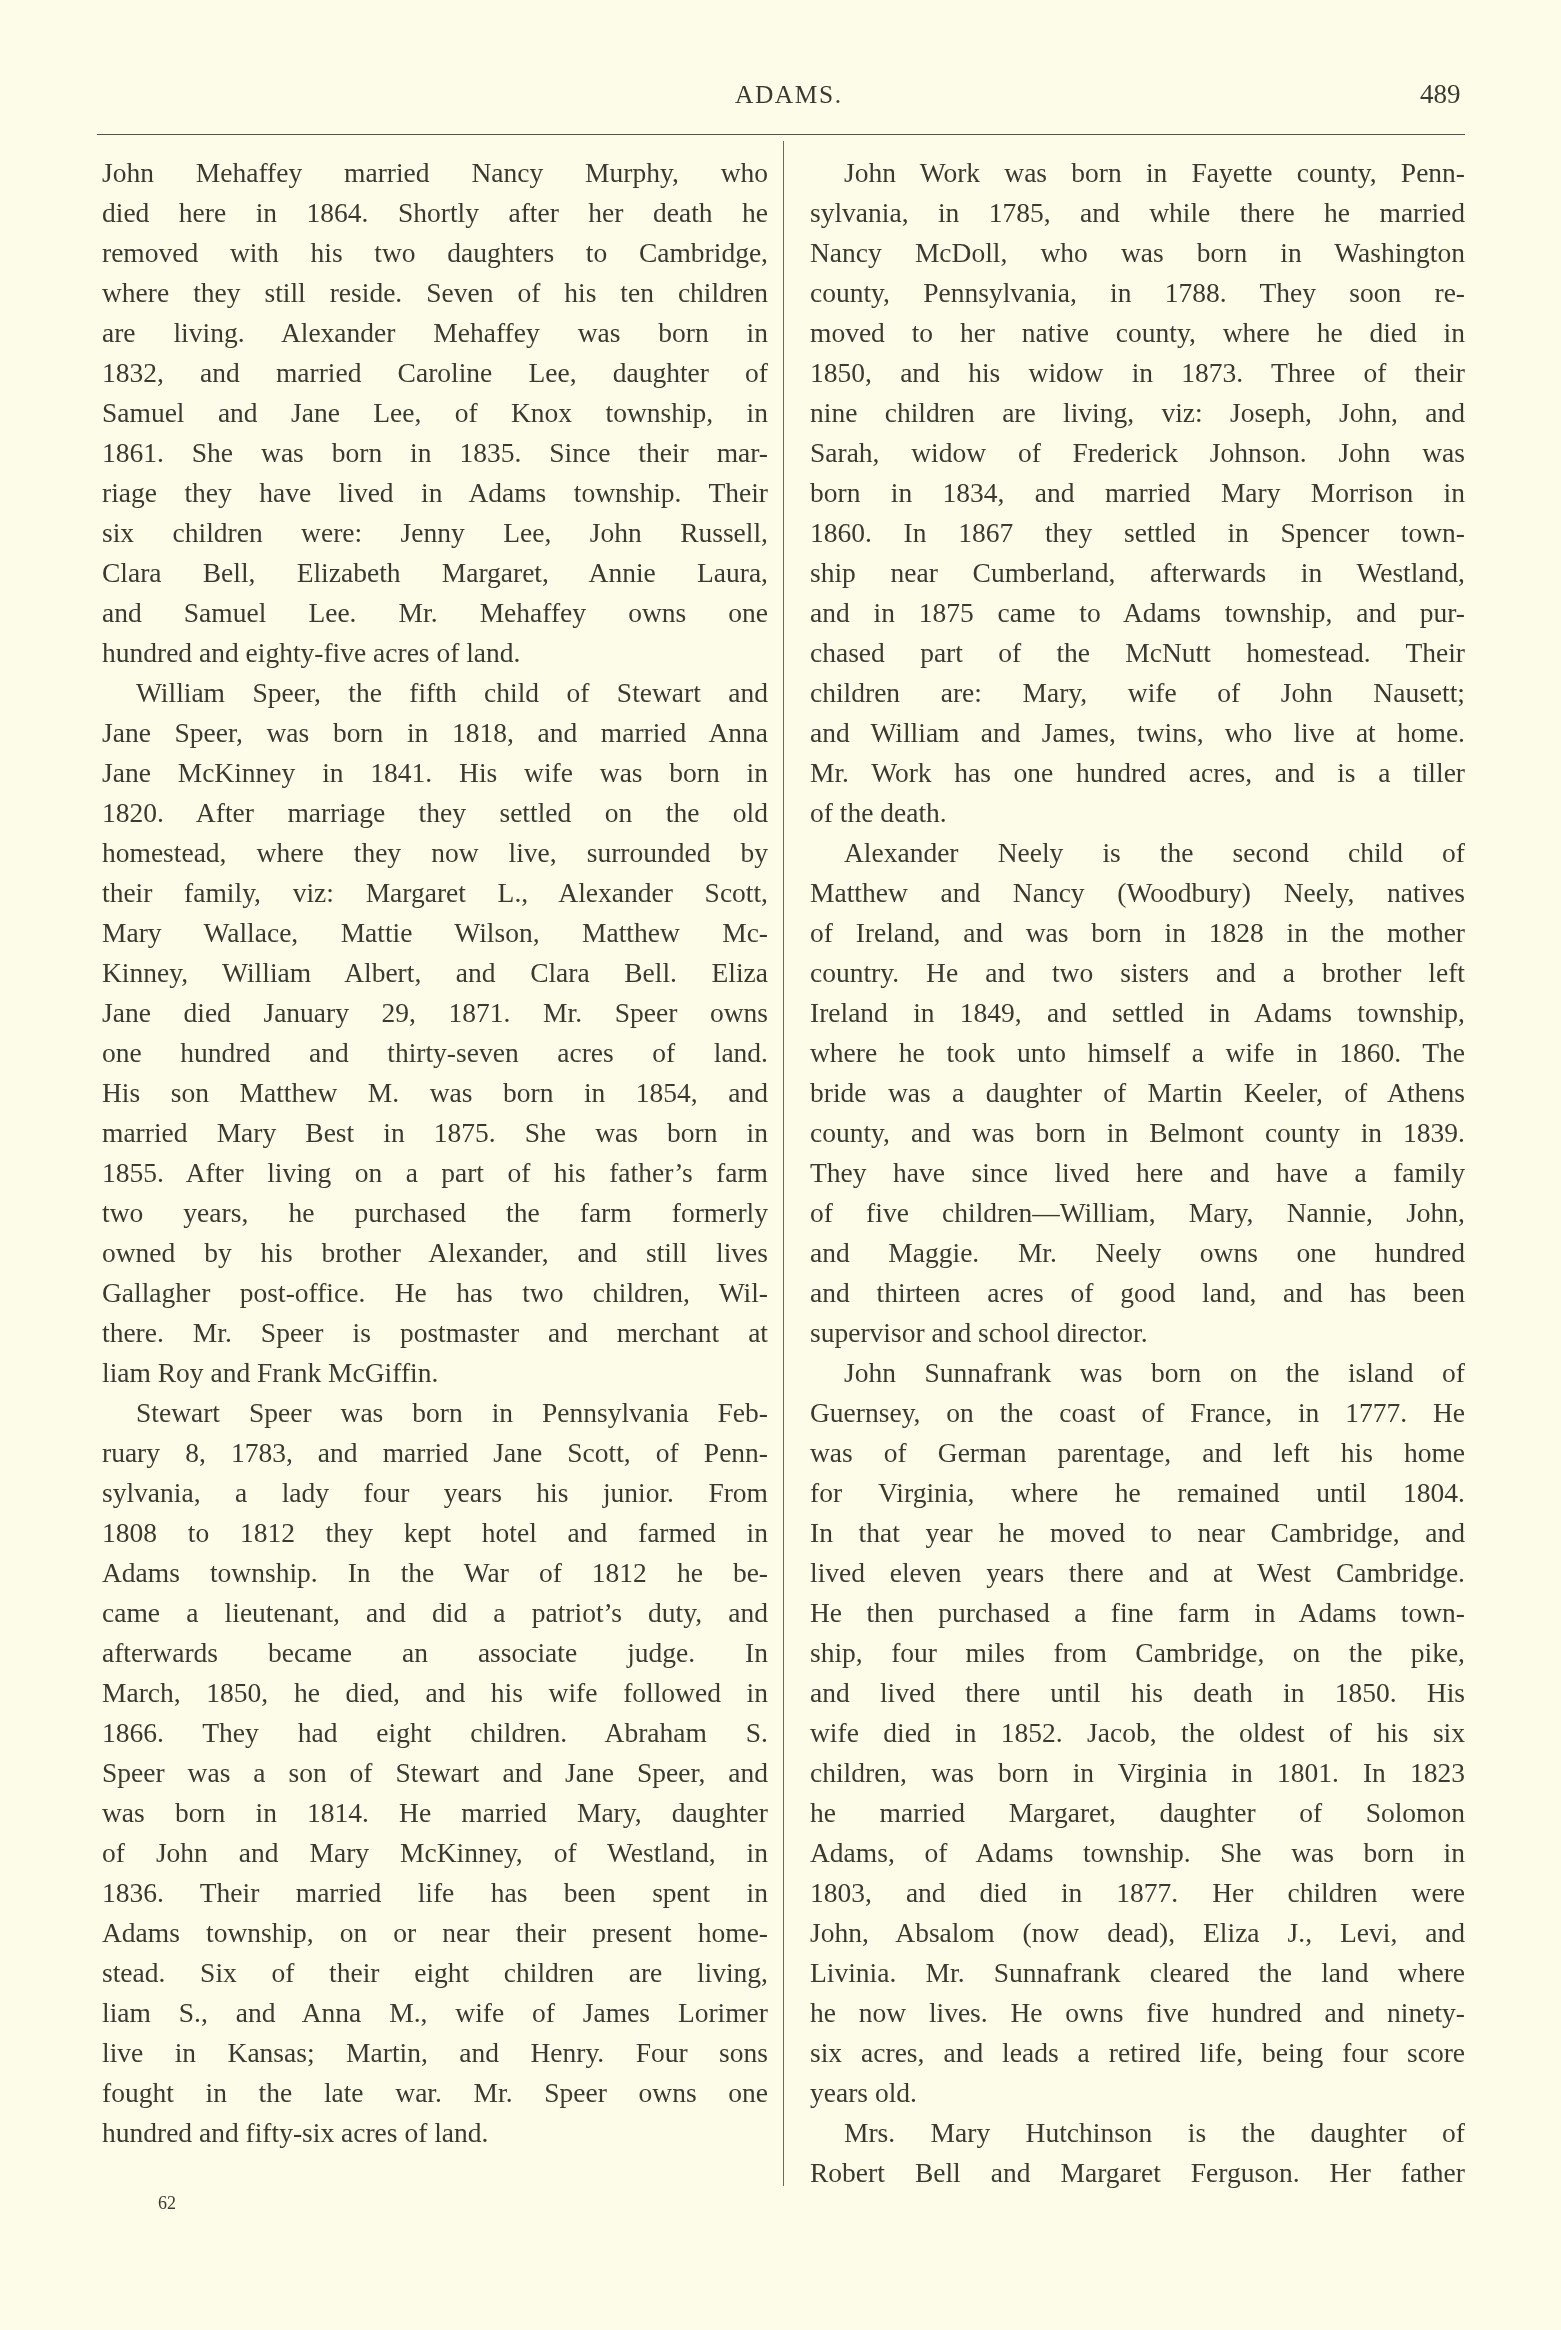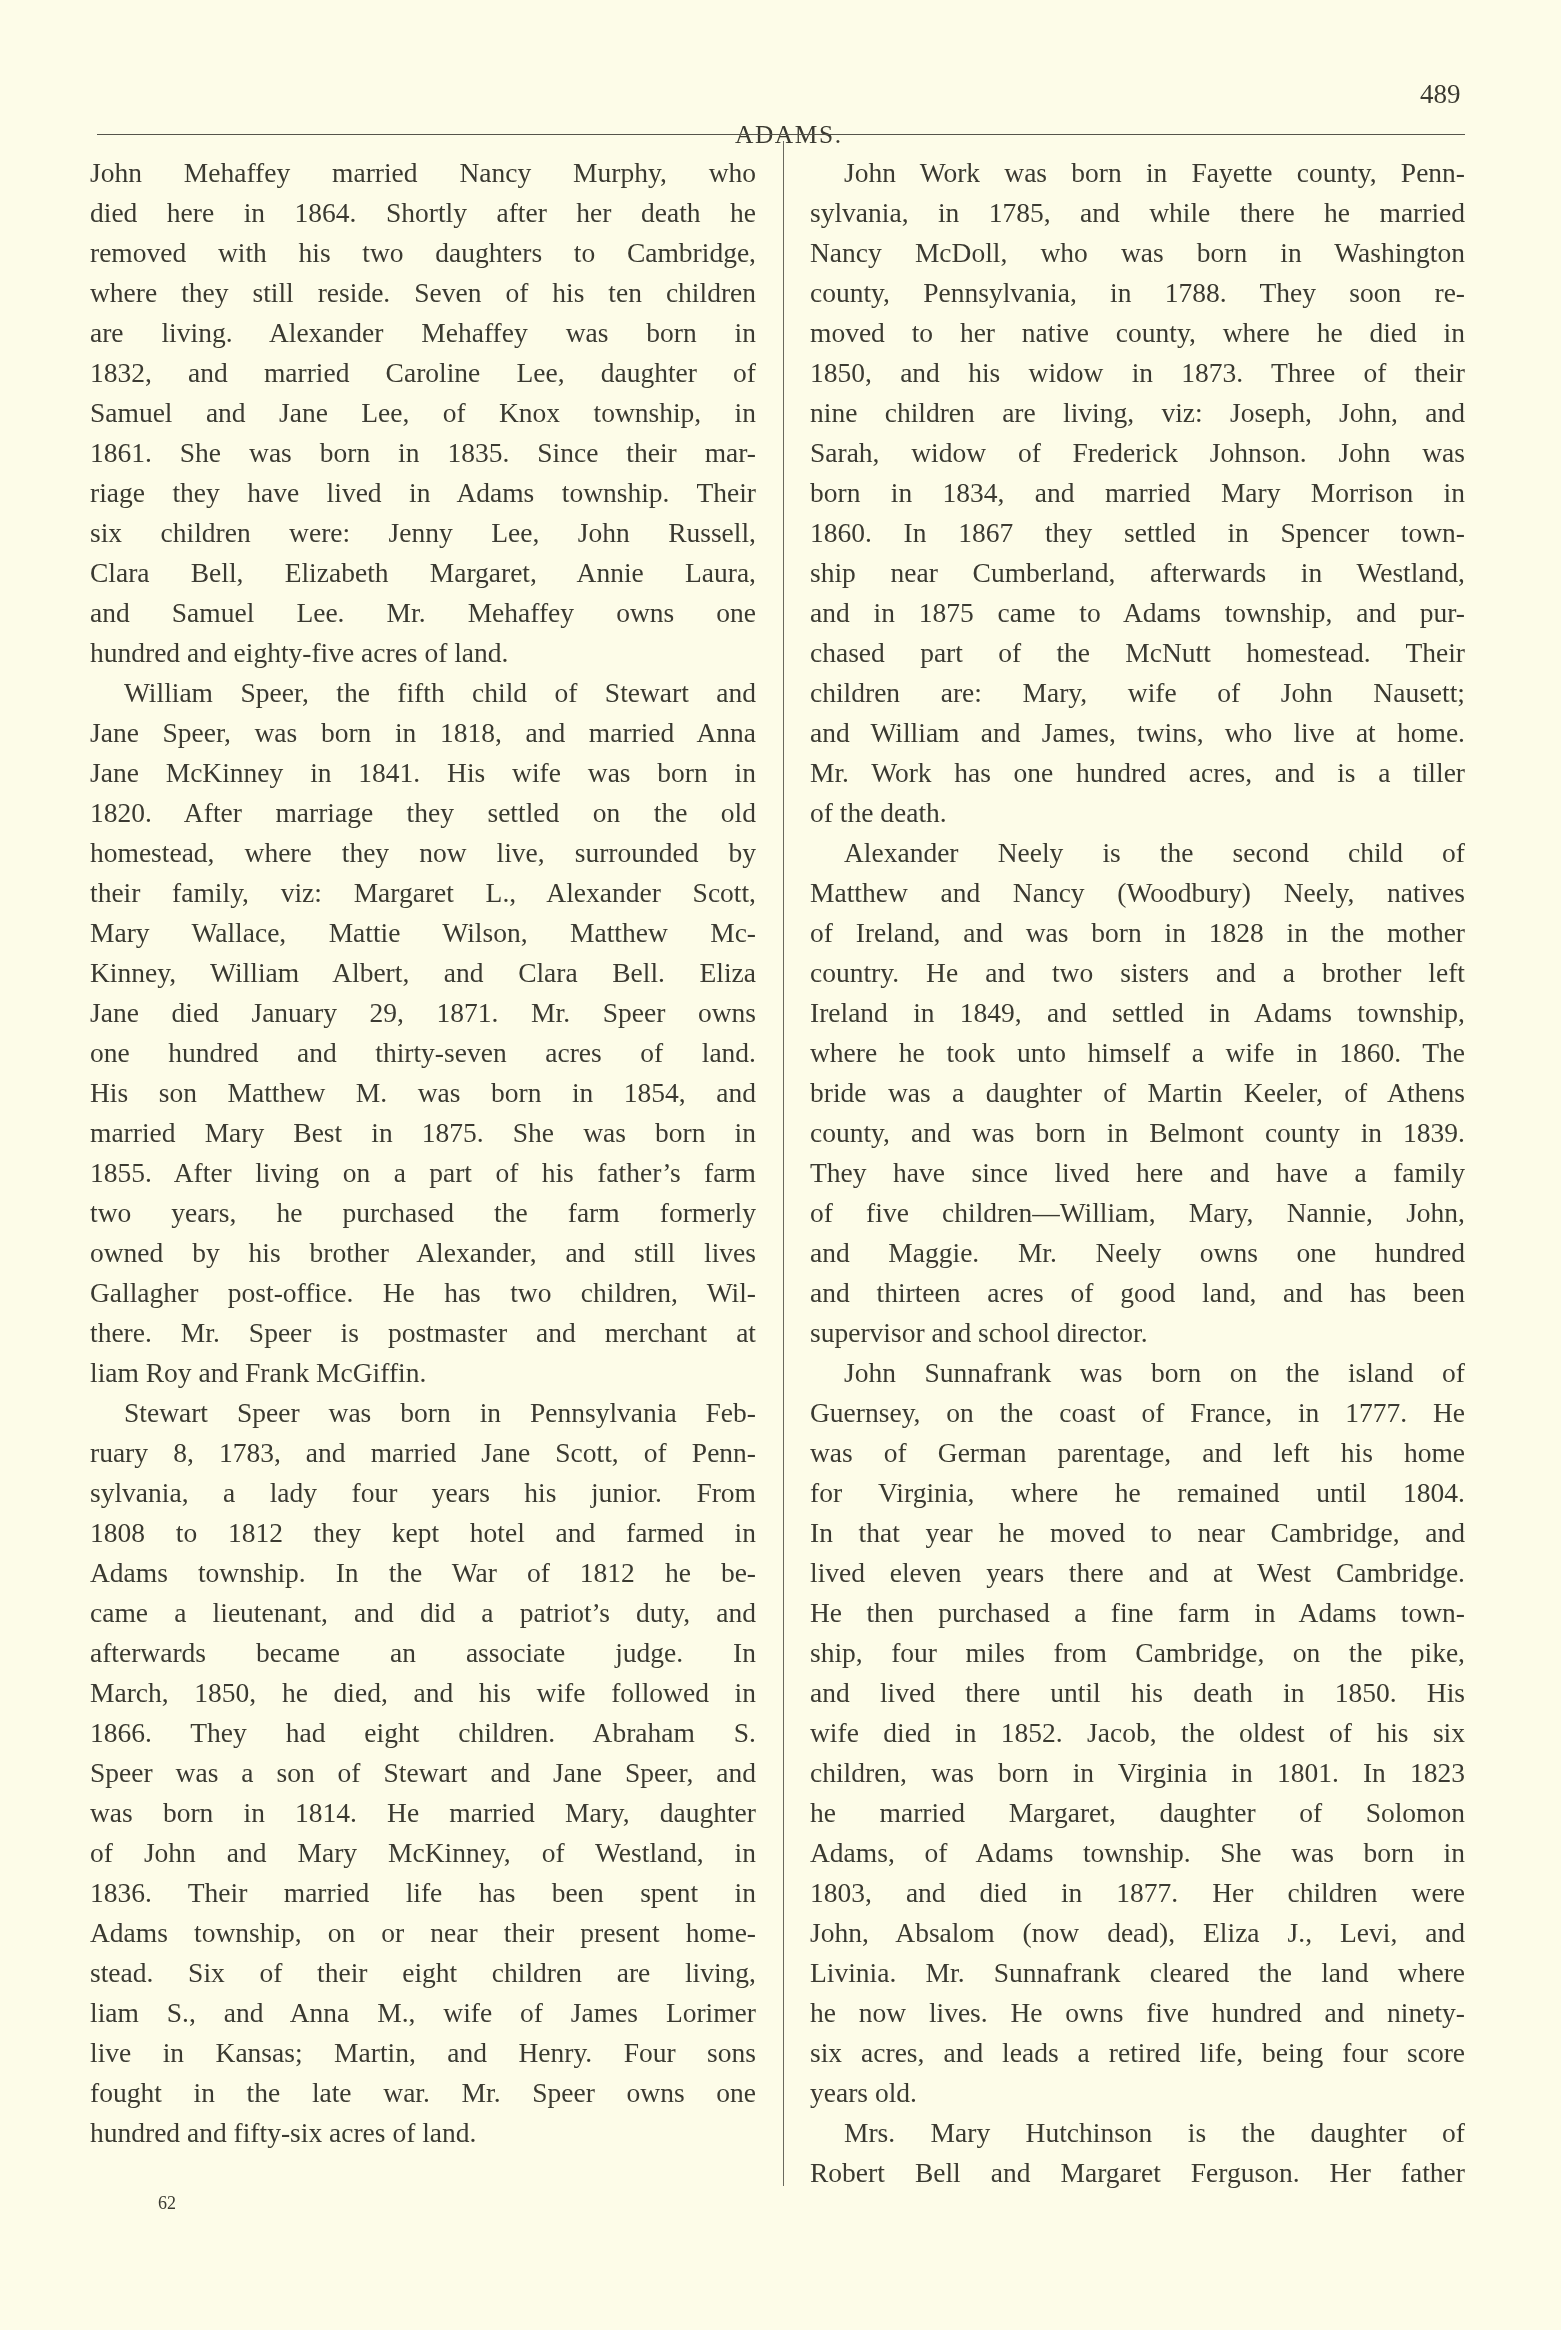--- a/index.html
+++ b/index.html
@@ -9,38 +9,38 @@
     position: relative; overflow: hidden;
     font-family: "Liberation Serif", "DejaVu Serif", serif;
     color: #3b3a31;
   }
   .running-head {
     position: absolute; top: 76px; left: 0; width: 1562px;
     height: 36px;
   }
   .head-title {
     position: absolute; left: 735px; top: 0;
-    font-size: 25.4px; letter-spacing: 1.6px; line-height: 36px; margin-top: 40px;
+    font-size: 25.4px; letter-spacing: 1.6px; line-height: 36px;
   }
   .page-number {
     position: absolute; left: 1420px; top: 0;
     font-size: 27px; line-height: 36px;
   }
   .head-rule {
     position: absolute; left: 97px; top: 134px; width: 1368px;
     height: 0; border-top: 1.6px solid #55544a;
   }
   .col-divider {
     position: absolute; left: 783px; top: 141px; width: 0; height: 2045px;
     border-left: 1.2px solid #6a695e;
   }
   .column {
     position: absolute; top: 153px;
   }
-  .col-left { left: 90px; width: 666px; }
+  .col-left { left: 102px; width: 666px; }
   .col-right { left: 810px; width: 655px; }
   .line {
     display: block;
     height: 40px; line-height: 40px;
     font-size: 27.5px;
     white-space: nowrap;
     text-align: justify;
     text-align-last: justify;
   }
   .line.last { text-align-last: left; }

